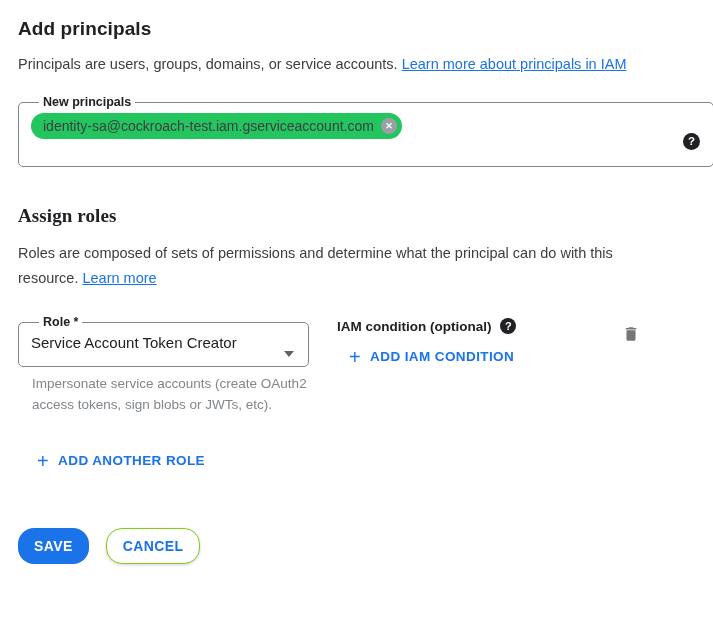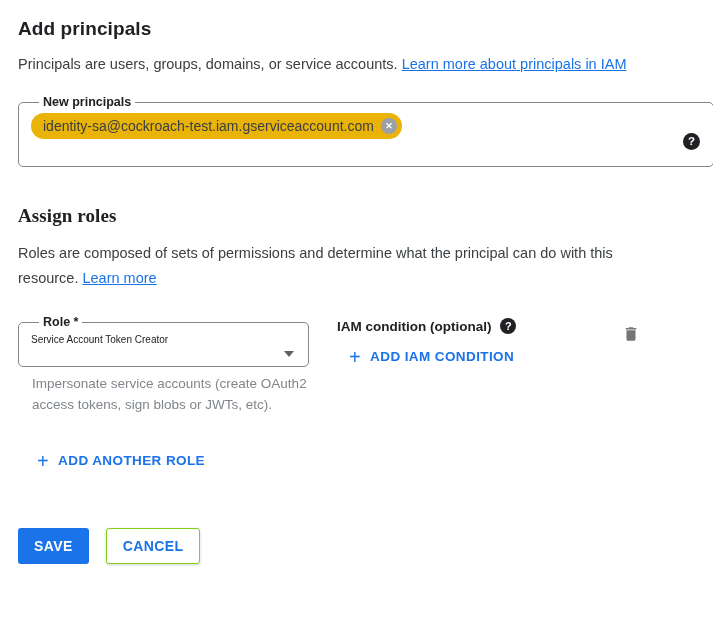--- a/index.html
+++ b/index.html
@@ -56,21 +56,21 @@
     height: 72px;
     margin-left: 2px;
     padding: 2px 12px 0 12px;
     cursor: text;
   }
 
   .chip {
     display: inline-flex;
     align-items: center;
     height: 26px;
-    background: #eab308;
+    background: #22c55e;
     border-radius: 14px;
     padding: 0 5px 0 12px;
     font-size: 14px;
     color: #3c4043;
     margin-top: 2px;
     white-space: nowrap;
   }
   .chip-close {
     width: 16px; height: 16px;
     border-radius: 50%;
@@ -108,21 +108,21 @@
   }
   .role-col { width: 319px; flex: none; }
 
   .role-fieldset {
     width: 291px;
     height: 52px;
     padding: 2px 12px 0 12px;
     cursor: pointer;
   }
   .role-value {
-    font-size: 10px;
+    font-size: 15px;
     color: #202124;
     margin-top: 3px;
     white-space: nowrap;
   }
   .dropdown-arrow-wrap {
     position: absolute; right: 14px; top: 28px;
   }
   .dropdown-arrow {
     width: 0; height: 0;
     border-left: 5px solid transparent;
@@ -177,21 +177,21 @@
     border: none;
     padding: 2px;
     cursor: pointer;
     line-height: 0;
   }
 
   .actions { display: flex; gap: 17px; margin-top: 56px; }
   .btn {
     height: 36px;
     padding: 0 16px;
-    border-radius: 3px;
+    border-radius: 16px;
     font-size: 14px;
     font-weight: 700;
     letter-spacing: .4px;
     font-family: inherit;
     cursor: pointer;
     text-align: right;
   }
   .save-button {
     background: #1a73e8;
     color: #ffffff;

